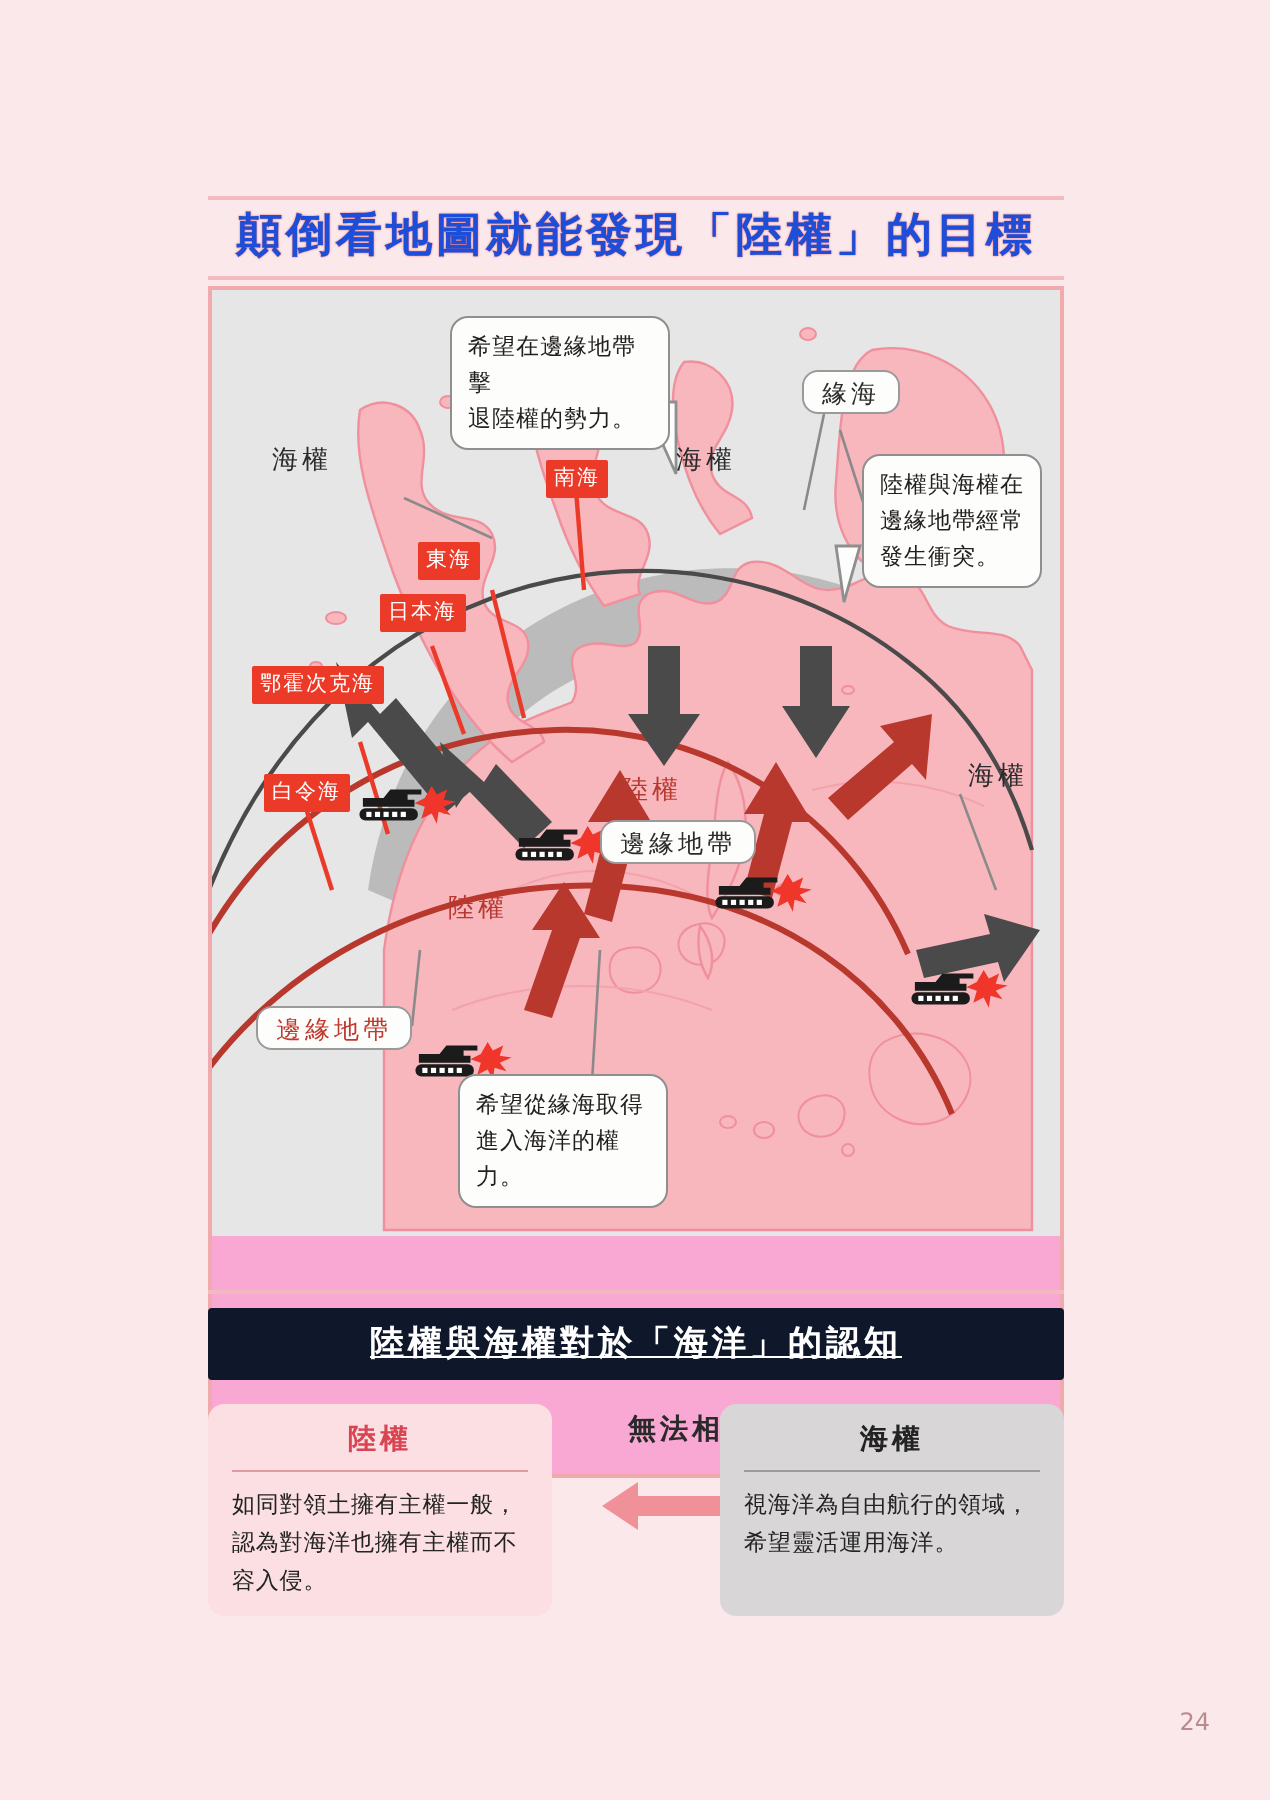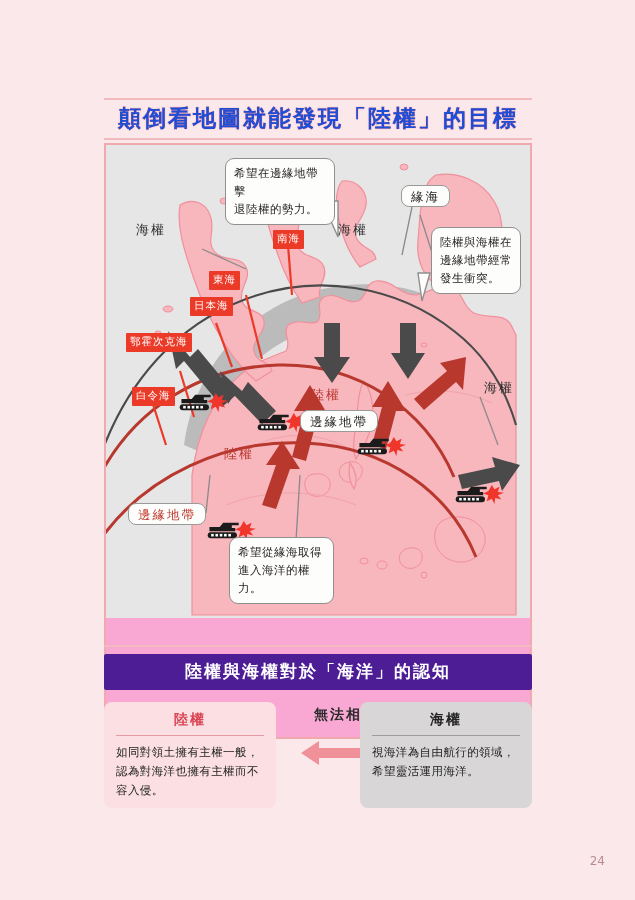--- a/index.html
+++ b/index.html
@@ -48,23 +48,24 @@
     border-radius:8px;padding:3px 9px 0;font-size:12.5px;
     letter-spacing:2px;white-space:nowrap;color:#2b2b2b;
   }
   .pill-red{color:#c0392e;}
   .lbl-land{color:#b8392f;}
 
   
   .sub-block{position:absolute;left:104px;top:645px;width:428px;}
   .sub-rule{height:2px;background:#f2b9bf;width:100%;}
   .sub-banner{
-    background:#4c1d95;color:#fff;text-align:center;font-weight:bold;
+    background:#0f172a;color:#fff;text-align:center;font-weight:bold;
     font-size:17px;letter-spacing:2px;padding:6px 0 7px;margin-top:7px;
     border-radius:2px;
+    text-decoration:underline;
   }
 
   
   .cards{position:absolute;left:104px;top:702px;width:428px;height:106px;}
   .card{
     position:absolute;top:0;width:172px;height:106px;border-radius:8px;
     box-sizing:border-box;padding:9px 12px 0;
   }
   .card-left{left:0;background:#fbdfe2;}
   .card-right{left:256px;background:#d8d6d6;}

